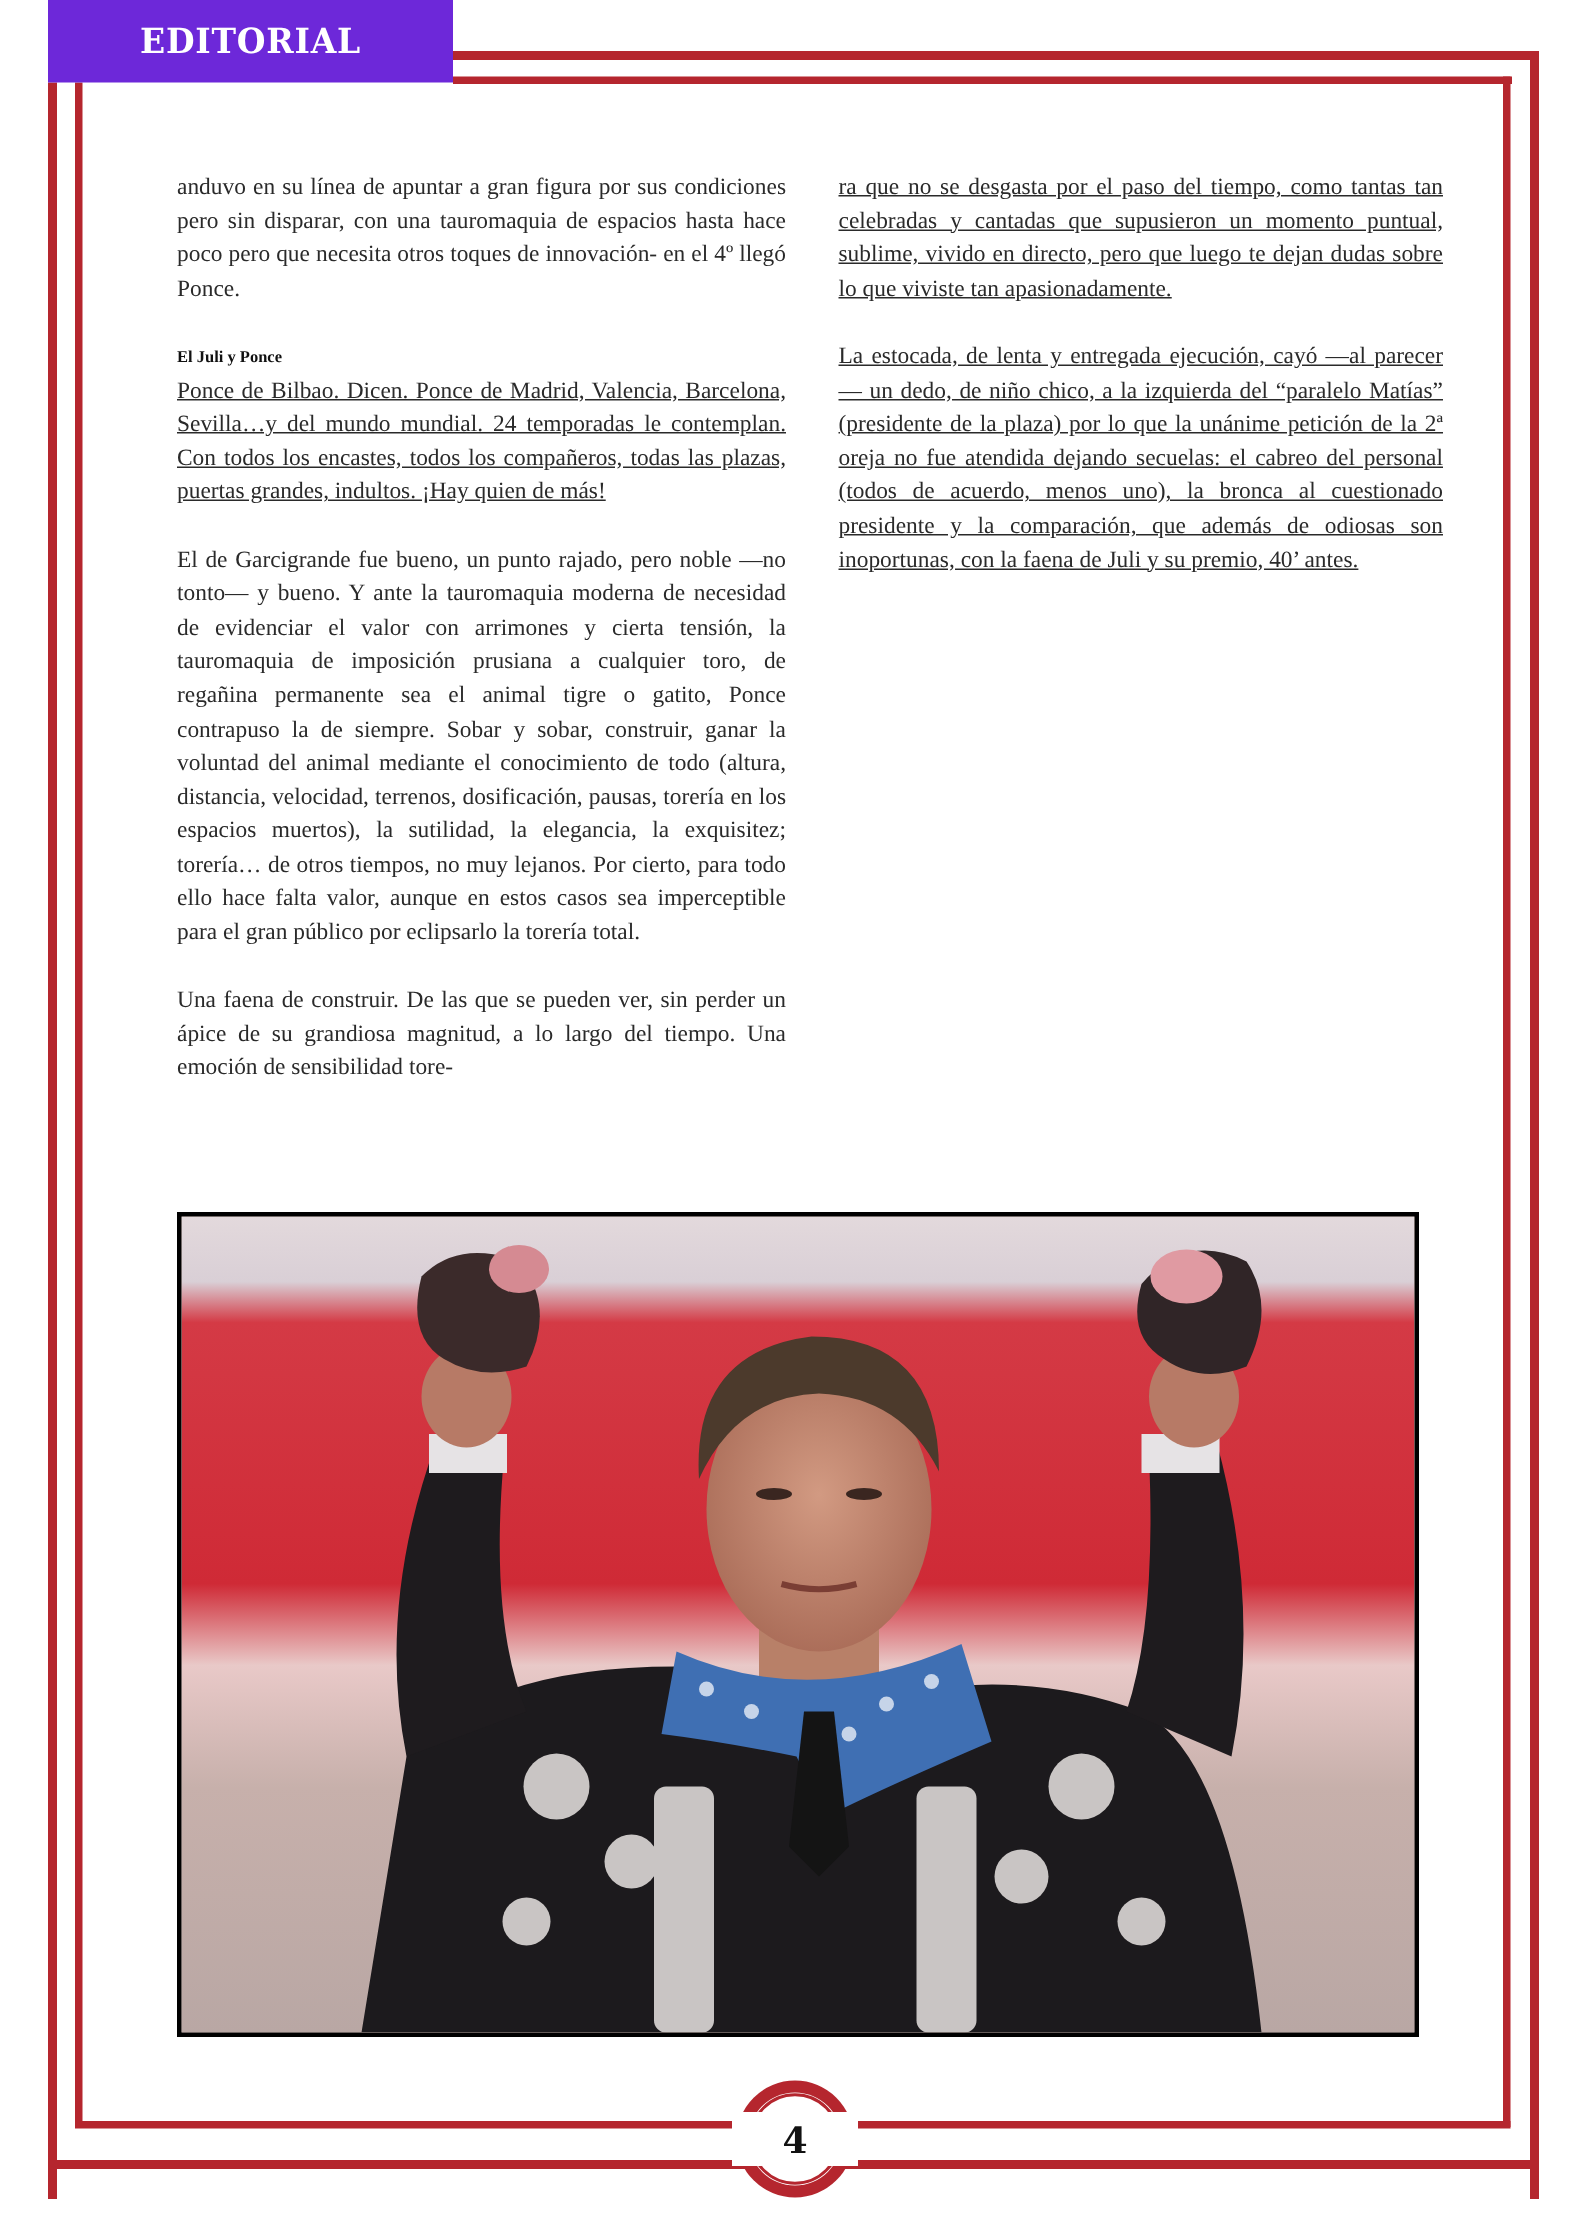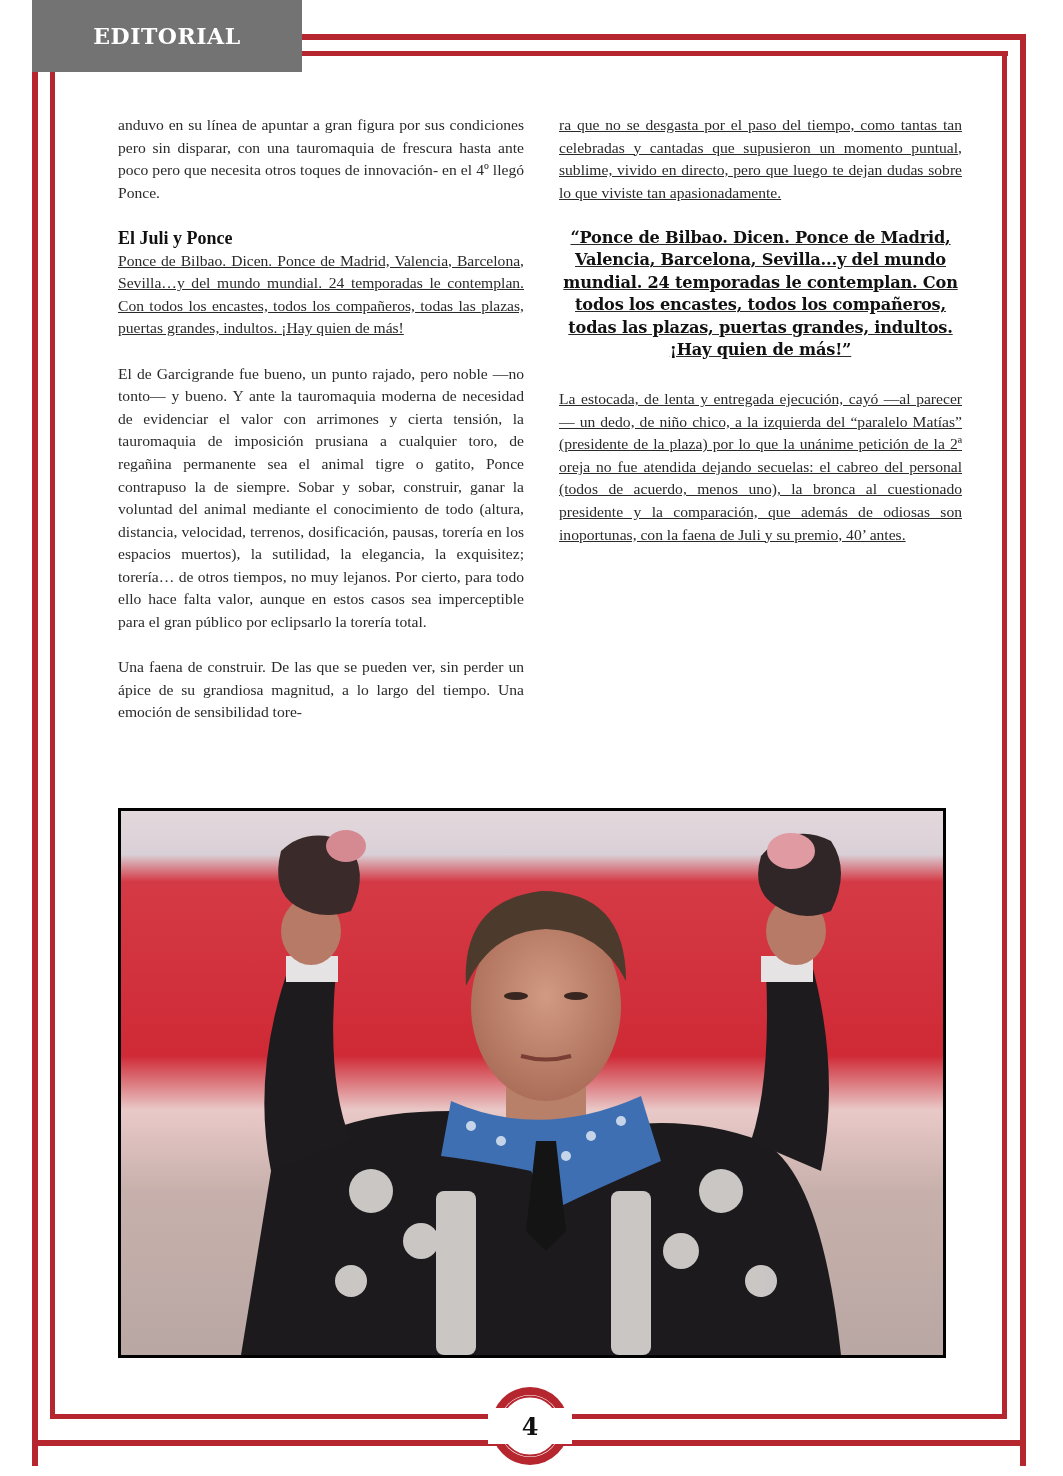--- a/index.html
+++ b/index.html
@@ -1,24 +1,24 @@
 <!DOCTYPE html>
 <html><head>
 <meta charset="utf-8">
 <style>
   html, body { margin: 0; padding: 0; background: #ffffff; }
   body { width: 1063px; height: 1476px; position: relative; overflow: hidden; font-family: "Liberation Serif", "DejaVu Serif", serif; color: #2a2a2a; }
   .line { position: absolute; background: #b5262e; }
-  .banner { position: absolute; left: 32px; top: 0; width: 270px; height: 72px; background: #737373; display: flex; align-items: center; justify-content: center; }
+  .banner { position: absolute; left: 32px; top: 0; width: 270px; height: 55px; background: #6d28d9; display: flex; align-items: center; justify-content: center; }
   .banner span { color: #ffffff; font-family: "DejaVu Serif", "Liberation Serif", serif; font-weight: bold; font-size: 22px; letter-spacing: 0.5px; transform: scaleY(1.05); }
   .col { position: absolute; top: 114px; width: 406px; font-size: 15.6px; line-height: 22.6px; text-align: justify; hyphens: auto; }
   .col p { margin: 0 0 22.6px 0; }
   .col-left { left: 118px; }
   .col-right { left: 559px; width: 403px; text-decoration: underline; }
-  .subhead { font-weight: bold; font-size: 18px; margin: 0; line-height: 22.6px; color: #111; }
+  .subhead { font-weight: bold; font-size: 11px; margin: 0; line-height: 22.6px; color: #111; }
   .subhead + p { margin-top: 0; text-decoration: underline; }
   .pullquote { font-family: "DejaVu Serif", serif; font-weight: bold; font-size: 16.2px; line-height: 22.5px; text-align: center; color: #111; margin: 12px 0 26px 0; letter-spacing: -0.2px; }
   .photo { position: absolute; left: 118px; top: 808px; width: 822px; height: 544px; border: 3px solid #000; overflow: hidden; background: #c9b8b4; }
   .photo svg { display: block; width: 100%; height: 100%; }
   .pagebadge { position: absolute; left: 488px; top: 1384px; width: 84px; height: 84px; }
   .page-num { position: absolute; left: 0; top: 0; width: 100%; height: 100%; display: flex; align-items: center; justify-content: center; font-family: "DejaVu Serif", serif; font-weight: bold; font-size: 24px; color: #111; }
 </style>
 </head>
 <body>
 
@@ -30,30 +30,29 @@
 <div class="line" style="left:302px; top:51px; width:706px; height:5px;"></div>
 <div class="line" style="left:50px; top:55px; width:5px; height:1363px;"></div>
 <div class="line" style="left:1002px; top:51px; width:5px; height:1367px;"></div>
 <div class="line" style="left:50px; top:1414px; width:957px; height:5px;"></div>
 
 <div class="banner">
   <span>EDITORIAL</span>
 </div>
 
 <div class="col col-left">
-  <p>anduvo en su línea de apuntar a gran figura por sus condiciones pero sin disparar, con una tauromaquia de frescura hasta ante poco pero que necesita otros toques de innovación- en el 4º llegó Ponce.</p>
+  <p>anduvo en su línea de apuntar a gran figura por sus condiciones pero sin disparar, con una tauromaquia de espacios hasta hace poco pero que necesita otros toques de innovación- en el 4º llegó Ponce.</p>
   <h3 class="subhead">El Juli y Ponce</h3>
   <p>Ponce de Bilbao. Dicen. Ponce de Madrid, Valencia, Barcelona, Sevilla…y del mundo mundial. 24 temporadas le contemplan. Con todos los encastes, todos los compañeros, todas las plazas, puertas grandes, indultos. ¡Hay quien de más!</p>
   <p>El de Garcigrande fue bueno, un punto rajado, pero noble —no tonto— y bueno. Y ante la tauromaquia moderna de necesidad de evidenciar el valor con arrimones y cierta tensión, la tauromaquia de imposición prusiana a cualquier toro, de regañina permanente sea el animal tigre o gatito, Ponce contrapuso la de siempre. Sobar y sobar, construir, ganar la voluntad del animal mediante el conocimiento de todo (altura, distancia, velocidad, terrenos, dosificación, pausas, torería en los espacios muertos), la sutilidad, la elegancia, la exquisitez; torería… de otros tiempos, no muy lejanos. Por cierto, para todo ello hace falta valor, aunque en estos casos sea imperceptible para el gran público por eclipsarlo la torería total.</p>
   <p>Una faena de construir. De las que se pueden ver, sin perder un ápice de su grandiosa magnitud, a lo largo del tiempo. Una emoción de sensibilidad tore-</p>
 </div>
 
 <div class="col col-right">
   <p>ra que no se desgasta por el paso del tiempo, como tantas tan celebradas y cantadas que supusieron un momento puntual, sublime, vivido en directo, pero que luego te dejan dudas sobre lo que viviste tan apasionadamente.</p>
-  <div class="pullquote">“Ponce de Bilbao. Dicen. Ponce de Madrid, Valencia, Barcelona, Sevilla...y del mundo mundial. 24 temporadas le contemplan. Con todos los encastes, todos los compañeros, todas las plazas, puertas grandes, indultos. ¡Hay quien de más!”</div>
   <p>La estocada, de lenta y entregada ejecución, cayó —al parecer— un dedo, de niño chico, a la izquierda del “paralelo Matías” (presidente de la plaza) por lo que la unánime petición de la 2ª oreja no fue atendida dejando secuelas: el cabreo del personal (todos de acuerdo, menos uno), la bronca al cuestionado presidente y la comparación, que además de odiosas son inoportunas, con la faena de Juli y su premio, 40’ antes.</p>
 </div>
 
 <div class="photo" title="Torero in black and silver traje de luces with blue scarf raising two ears in a bullring">
   <svg viewBox="0 0 822 544" preserveAspectRatio="none">
     <defs>
       <linearGradient id="bg" x1="0" y1="0" x2="0" y2="1">
         <stop offset="0" stop-color="#e3d9dc"></stop>
         <stop offset="0.08" stop-color="#d9cfd6"></stop>
         <stop offset="0.13" stop-color="#d43a45"></stop>

